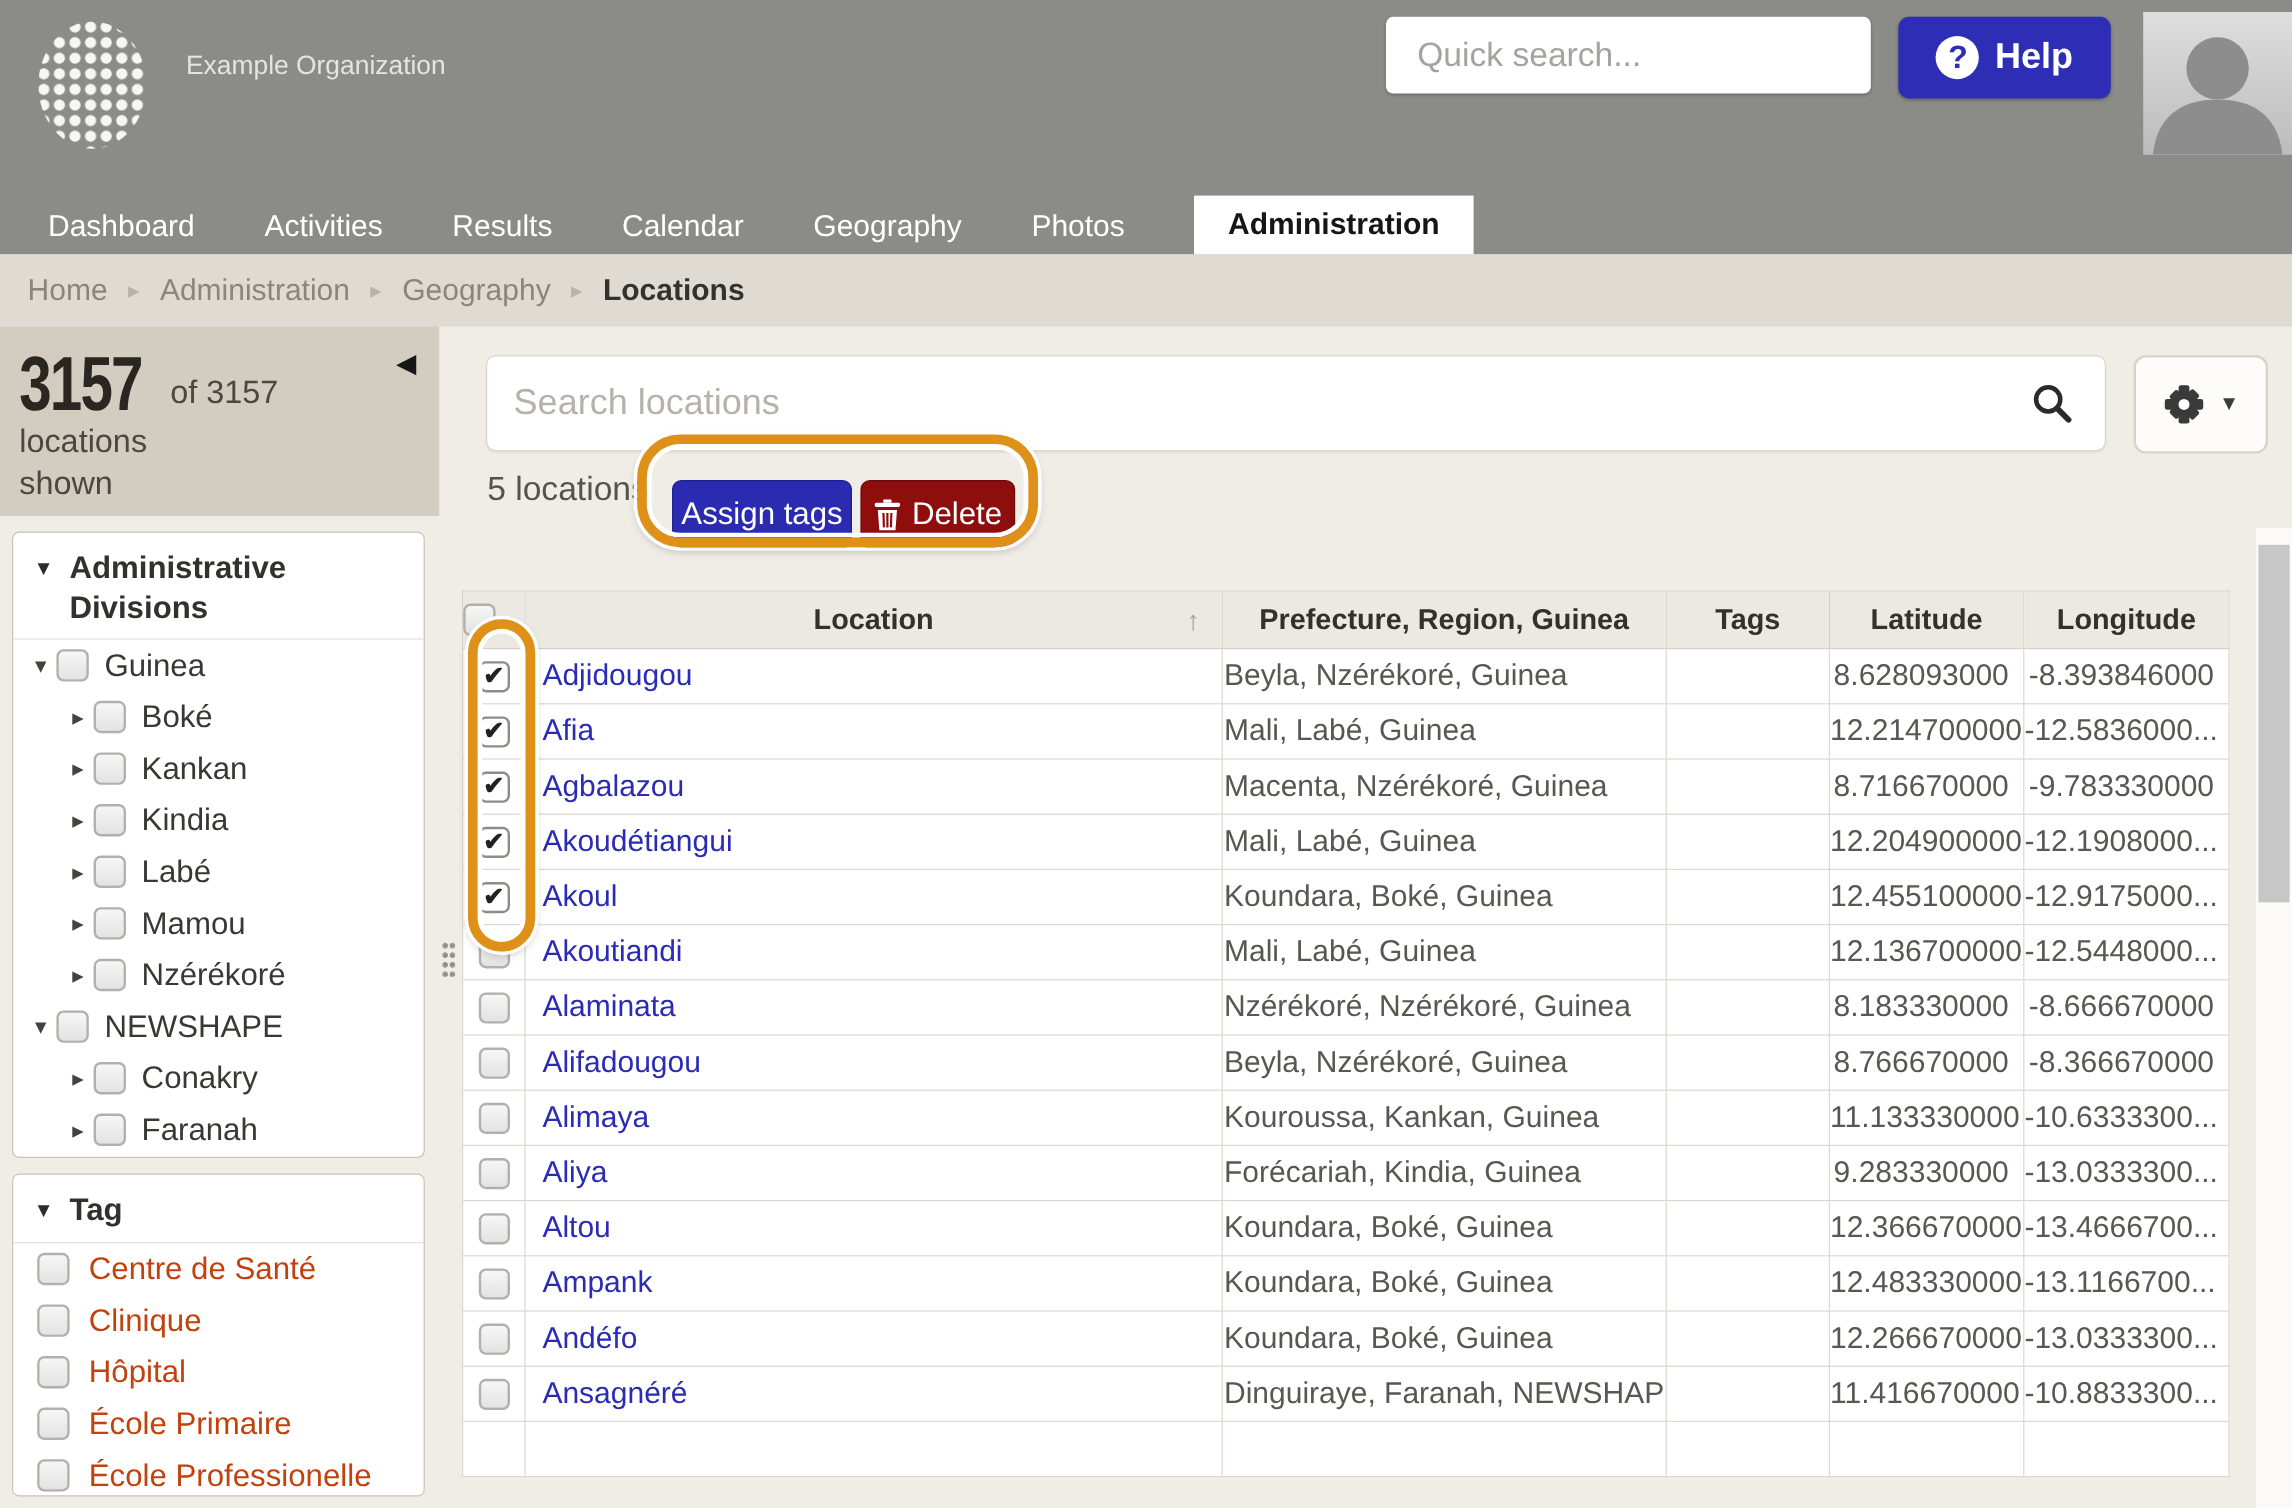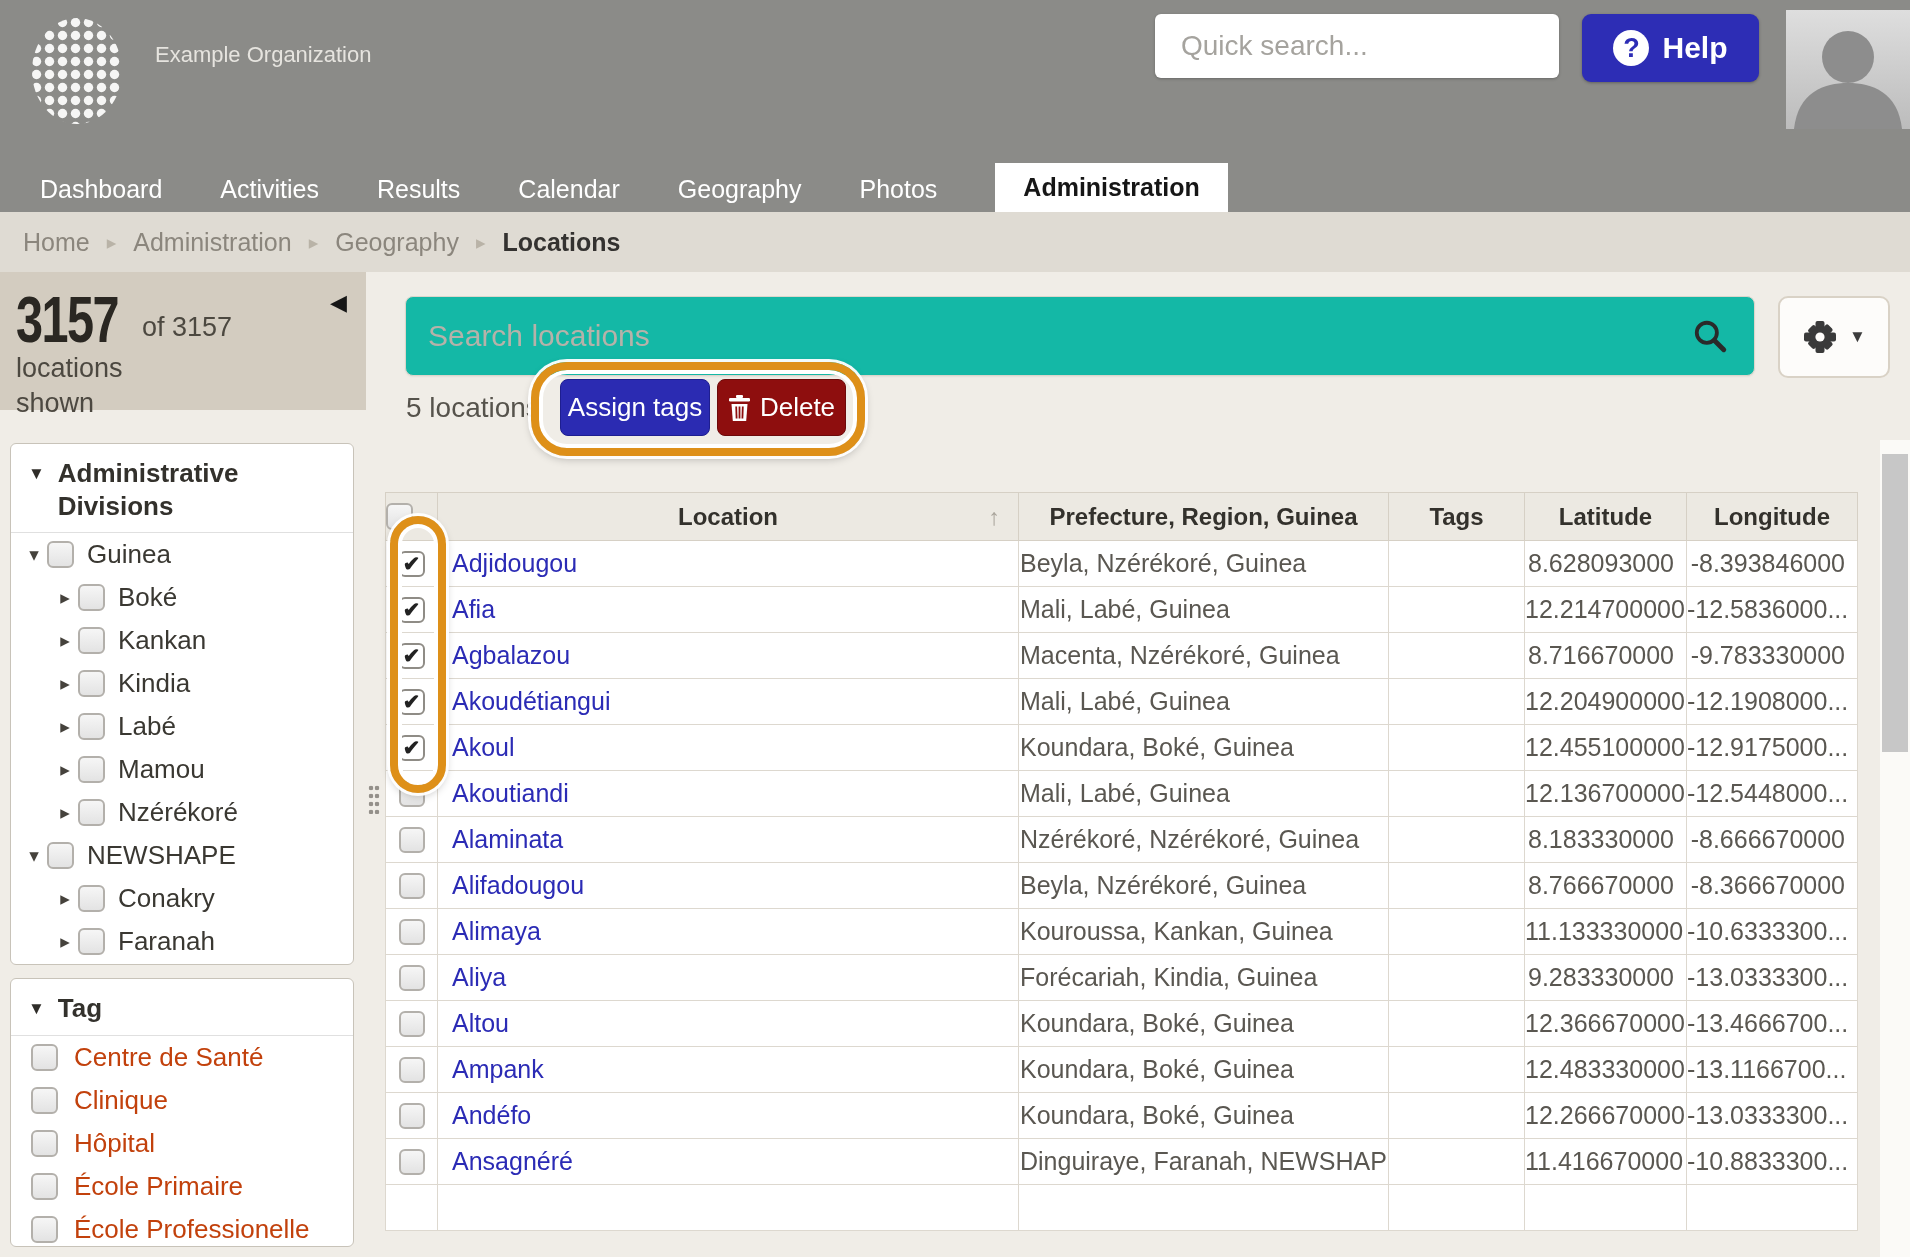--- a/index.html
+++ b/index.html
@@ -25,21 +25,21 @@
   .tab { height:46px; display:flex; align-items:center; color:#fff; font-size:25px; cursor:pointer; white-space:nowrap; }
   .tab.active { background:#fff; color:#161616; font-weight:bold; padding:0 28px; height:49px; }
 
   
   .breadcrumb { position:absolute; top:212px; left:0; width:1910px; height:60px; background:var(--c-breadcrumb_bg,#dfdbd3); display:flex; align-items:center; padding-left:23px; gap:17px; font-size:25px; color:#8b867d; }
   .crumb { cursor:pointer; }
   .crumb-sep { color:#b9b3a7; font-size:19px; }
   .crumb-current { color:#343230; font-weight:bold; }
 
   
-  .count-panel { position:absolute; top:272px; left:0; width:366px; height:138px; background:var(--c-count_bg,#d3ccc0); }
+  .count-panel { position:absolute; top:272px; left:0; width:366px; height:158px; background:var(--c-count_bg,#d3ccc0); }
   .count-inner { position:absolute; left:16px; top:18px; width:330px; color:#4c4840; font-size:27px; line-height:1.3; }
   .count-big { display:inline-block; font-size:64px; font-weight:bold; color:#2a2722; transform:scaleX(.76); transform-origin:left bottom; letter-spacing:-2px; line-height:.95; vertical-align:-6px; margin-right:-16px; }
   .collapse-icon { position:absolute; left:330px; top:18px; font-size:22px; color:#161616; cursor:pointer; }
 
   .panel { position:absolute; left:10px; width:344px; background:#fff; border:1px solid #c8c3b9; border-radius:6px; overflow:hidden; }
   .panel-divisions { top:443px; height:522px; }
   .panel-tags { top:978px; height:269px; }
   .panel-header { display:flex; gap:13px; padding:13px 14px 10px 17px; border-bottom:1px solid #e0e0e0; cursor:pointer; }
   .panel-caret { font-size:17px; color:#2f2d29; margin-top:7px; }
   .panel-title { font-size:26px; font-weight:bold; color:#33312c; line-height:1.25; }
@@ -49,29 +49,29 @@
   .cb.checked { background:#fff; border-color:#8f8c86; font-weight:bold; }
   .tree-label { margin-left:13px; cursor:pointer; }
   .tag-row { height:43px; display:flex; align-items:center; padding-left:20px; font-size:26px; color:#c2410c; }
   .tag-label { margin-left:16px; }
 
   .grip { position:absolute; left:368px; top:784px; width:12px; height:30px;
           background-image:radial-gradient(circle, #94908a 2px, transparent 2.6px);
           background-size:6px 8px; cursor:col-resize; }
 
   
-  .loc-search { position:absolute; left:405px; top:296px; width:1350px; height:80px; background:#14b8a6; border:1px solid #dcd6cb; border-radius:8px; display:flex; align-items:center; box-shadow:0 1px 2px rgba(0,0,0,.06); }
+  .loc-search { position:absolute; left:405px; top:296px; width:1350px; height:80px; background:#ffffff; border:1px solid #dcd6cb; border-radius:8px; display:flex; align-items:center; box-shadow:0 1px 2px rgba(0,0,0,.06); }
   .loc-search input { flex:1; border:none; outline:none; font-size:30px; color:#444; padding:0 10px 0 22px; background:transparent; font-family:"Liberation Sans",sans-serif; }
   .loc-search input::placeholder { color:#b6b2a9; }
   .loc-search .mag { margin-right:26px; }
   .gear-btn { position:absolute; left:1778px; top:296px; width:112px; height:82px; background:#fdfcfa; border:2px solid #d9d2c6; border-radius:10px; display:flex; align-items:center; justify-content:center; gap:11px; cursor:pointer; }
   .gear-caret { font-size:17px; color:#3c3c3c; }
 
   .sel-count { position:absolute; left:406px; top:392px; font-size:28px; color:#56534c; }
-  .btn { position:absolute; top:379px; height:57px; border-radius:8px; color:#fff; font-size:26px; display:flex; align-items:center; justify-content:center; cursor:pointer; z-index:3; }
+  .btn { position:absolute; top:400px; height:57px; border-radius:8px; color:#fff; font-size:26px; display:flex; align-items:center; justify-content:center; cursor:pointer; z-index:3; }
   .btn-assign { left:560px; width:150px; background:var(--c-button_blue,#2b2bb2); border:1px solid #1e1e90; }
   .btn-delete { left:717px; width:129px; background:var(--c-button_red,#8e0e0e); border:1px solid #6d0a0a; gap:9px; }
 
   .ann { position:absolute; border:8px solid var(--c-accent_orange,#de9019); pointer-events:none; z-index:4;
          box-shadow:0 0 0 3px rgba(255,255,255,.95), inset 0 0 0 4px #fff, 0 3px 8px rgba(0,0,0,.25); }
   .ann-buttons { left:531px; top:362px; width:334px; height:94px; border-radius:36px; }
   .ann-checks { left:390px; top:516px; width:56px; height:277px; border-radius:30px; }
 
   
   .table-wrap { position:absolute; left:385px; top:492px; width:1472px; }

